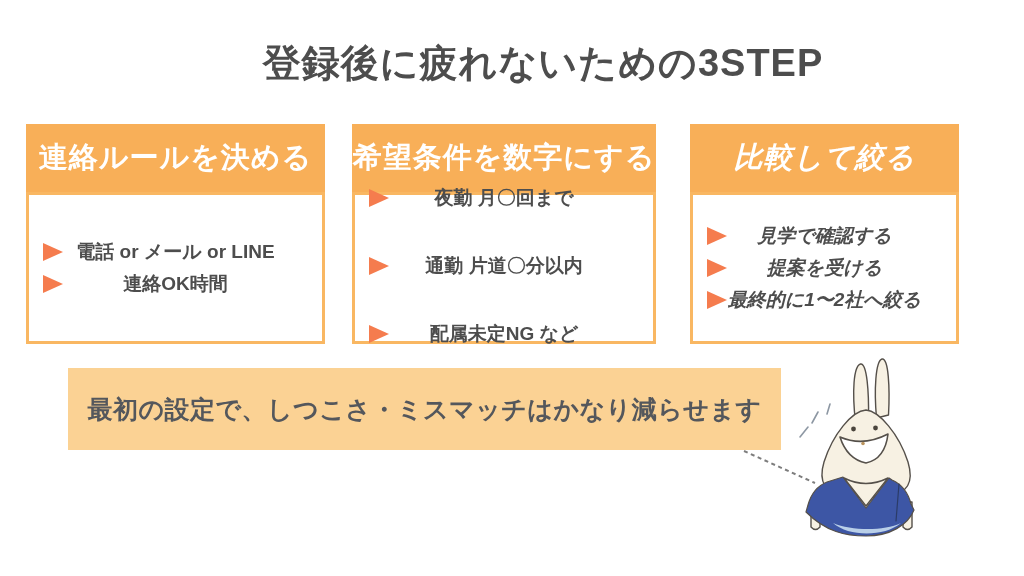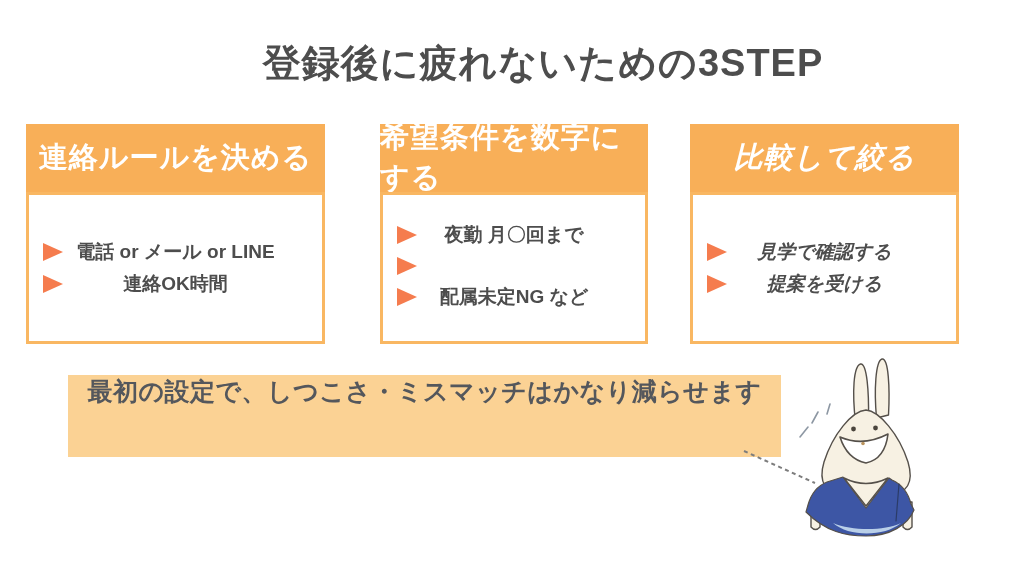--- a/index.html
+++ b/index.html
@@ -13,36 +13,36 @@
   .title{
     position:absolute;top:38px;left:0;width:100%;
     text-align:center;margin:0;
     font-size:38px;font-weight:bold;letter-spacing:1px;
     color:var(--text-dark,#4d4d4d);
     padding-left:31px;
   }
 
   .card{position:absolute;top:124px;height:220px;}
   .card.c1{left:26px;width:299px;}
-  .card.c2{left:380px;width:268px;}
+  .card.c2{left:352px;width:304px;}
   .card.c3{left:690px;width:269px;font-style:italic;}
 
   .card-header{
     height:68px;
     background:var(--header-orange,#f8af58);
     color:#ffffff;font-weight:bold;font-size:29px;letter-spacing:1px;
     display:flex;align-items:center;justify-content:center;
   }
   .card-body{
     position:absolute;top:68px;left:0;right:0;bottom:0;
     background:#ffffff;
     border:3px solid var(--border-orange,#f9b762);
     display:flex;flex-direction:column;justify-content:center;
   }
-  .c2 .card-body{padding-bottom:4px;}
+  .c2 .card-body{padding-bottom:4px;gap:37px;}
 
   .row{
     position:relative;height:32px;flex:0 0 32px;
     display:flex;align-items:center;justify-content:center;
   }
   .c2 .row{height:31px;flex:0 0 31px;}
   .tri{
     position:absolute;left:14px;top:50%;transform:translateY(-50%);
     width:0;height:0;
     border-left:20px solid var(--bullet-orange,#f57c4e);
@@ -50,21 +50,21 @@
     border-bottom:9px solid transparent;
   }
   .row-text{
     font-size:19px;font-weight:bold;color:var(--text-dark,#4d4d4d);
     white-space:nowrap;
   }
 
   .note{
     position:absolute;left:68px;top:368px;width:713px;height:82px;
     background:var(--note-bg,#fbd294);
-    display:flex;align-items:flex-start;justify-content:center;margin-top:7px;
+    display:flex;align-items:center;justify-content:center;
   }
   .note-text{
     font-size:25px;font-weight:bold;letter-spacing:.5px;
     color:var(--note-text,#54575c);white-space:nowrap;
   }
 
   .mascot-svg{position:absolute;left:730px;top:350px;width:294px;height:226px;}
 </style>
 </head>
 <body>
@@ -89,38 +89,43 @@
 
   <section class="card c2">
     <div class="card-header">希望条件を数字にする</div>
     <div class="card-body">
       <div class="row">
         <span class="tri"></span>
         <span class="row-text">夜勤 月〇回まで</span>
       </div>
       <div class="row">
         <span class="tri"></span>
+        <span class="row-text">通勤 片道〇分以内</span>
       </div>
       <div class="row">
         <span class="tri"></span>
         <span class="row-text">配属未定NG など</span>
       </div>
     </div>
   </section>
 
   <section class="card c3">
     <div class="card-header">比較して絞る</div>
     <div class="card-body">
       <div class="row">
         <span class="tri"></span>
         <span class="row-text">見学で確認する</span>
       </div>
       <div class="row">
         <span class="tri"></span>
         <span class="row-text">提案を受ける</span>
+      </div>
+      <div class="row">
+        <span class="tri"></span>
+        <span class="row-text">最終的に1〜2社へ絞る</span>
       </div>
     </div>
   </section>
 
   <div class="note">
     <span class="note-text">最初の設定で、しつこさ・ミスマッチはかなり減らせます</span>
   </div>
 
   <svg class="mascot-svg" viewBox="730 350 294 226" xmlns="http://www.w3.org/2000/svg">
 

